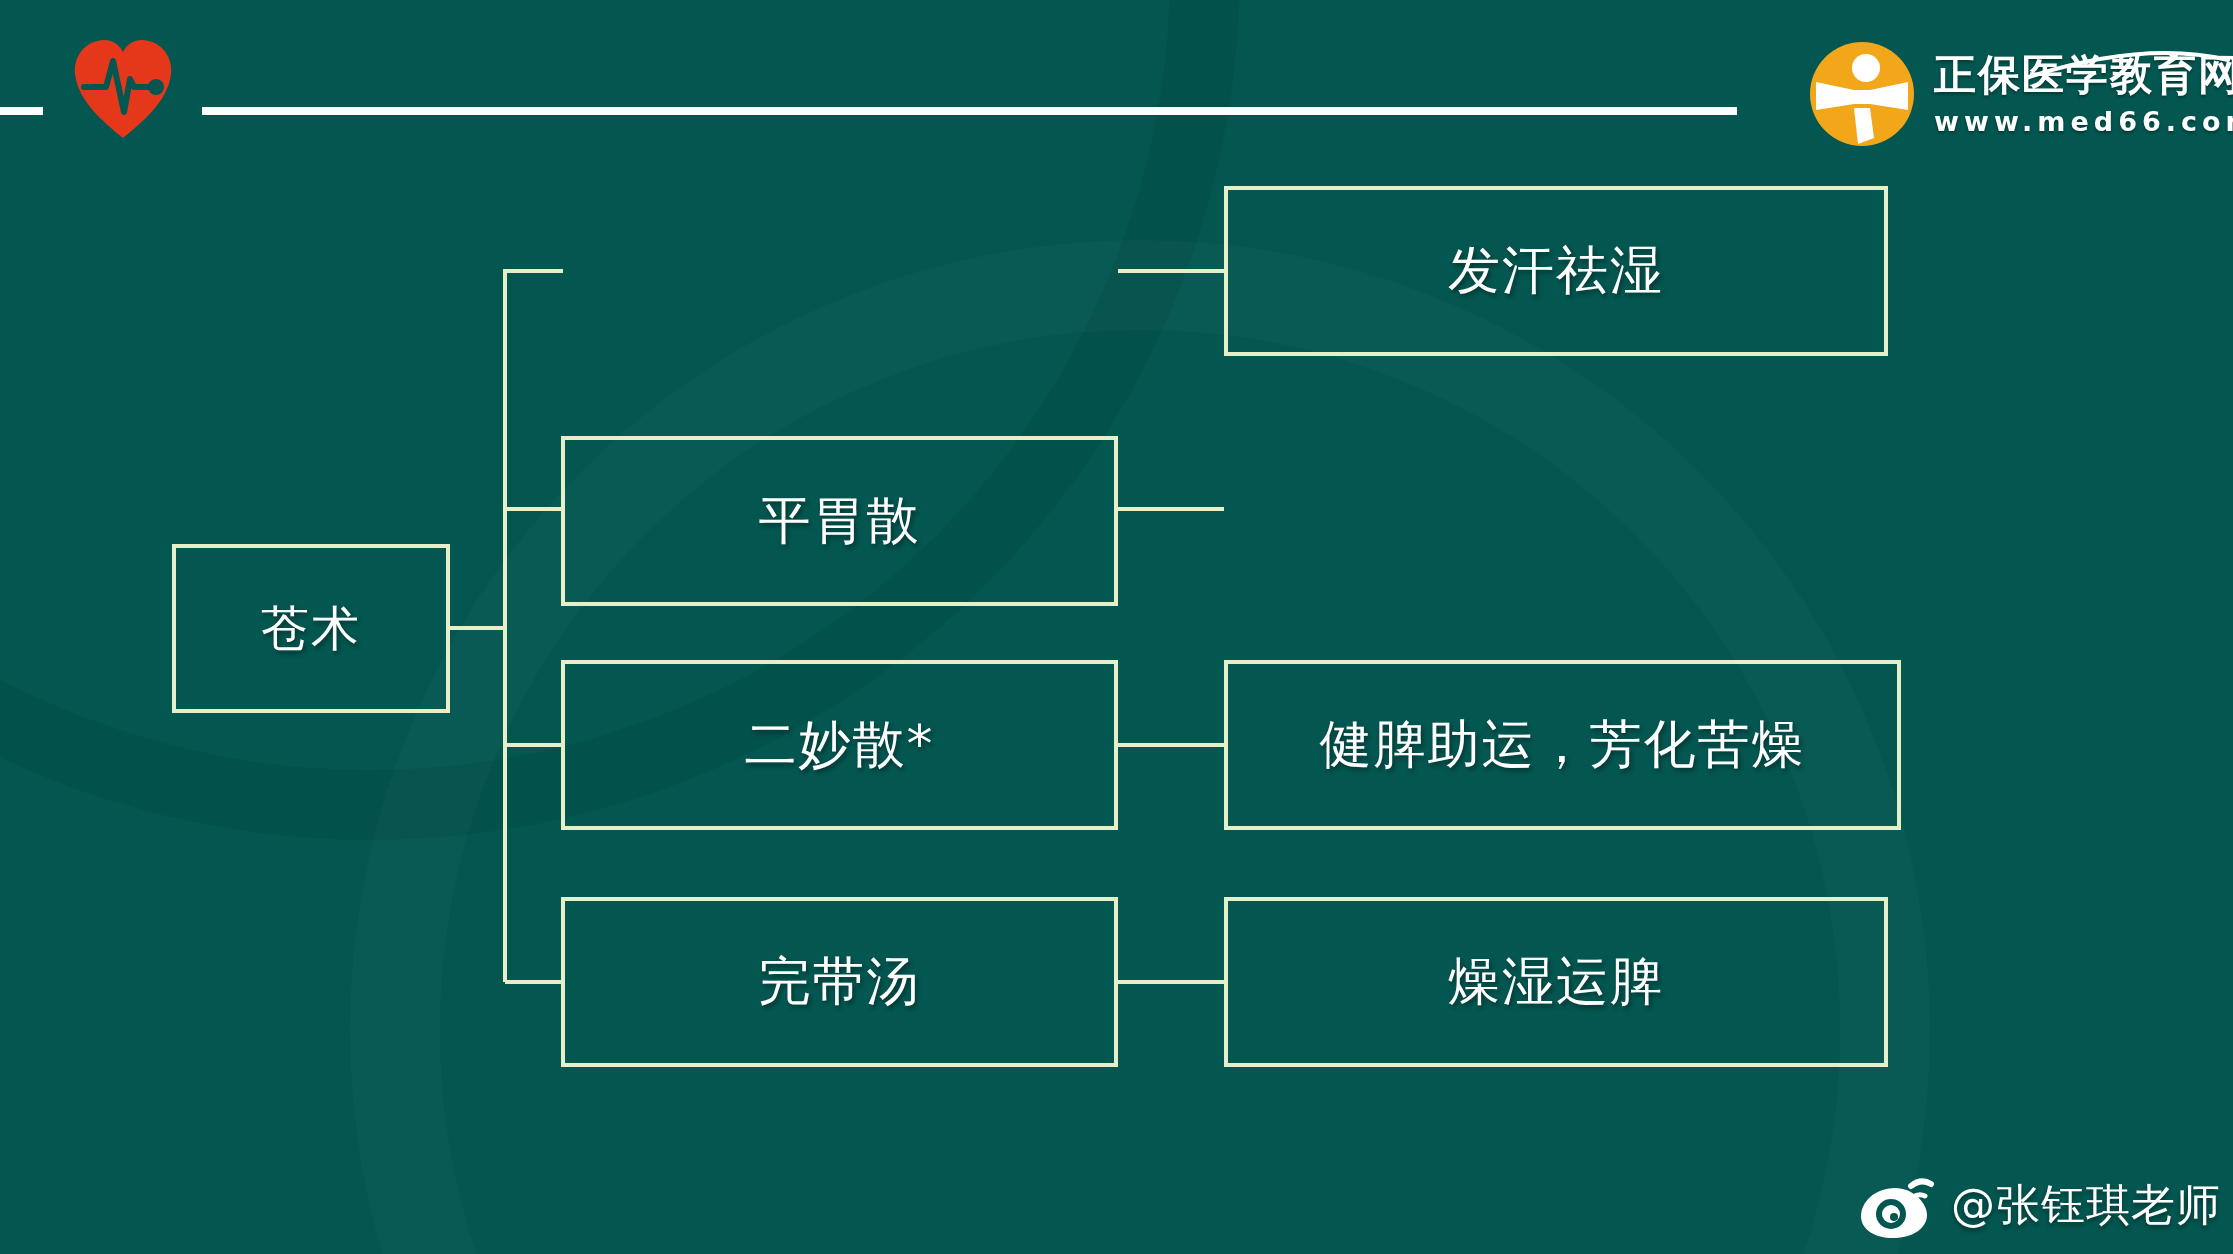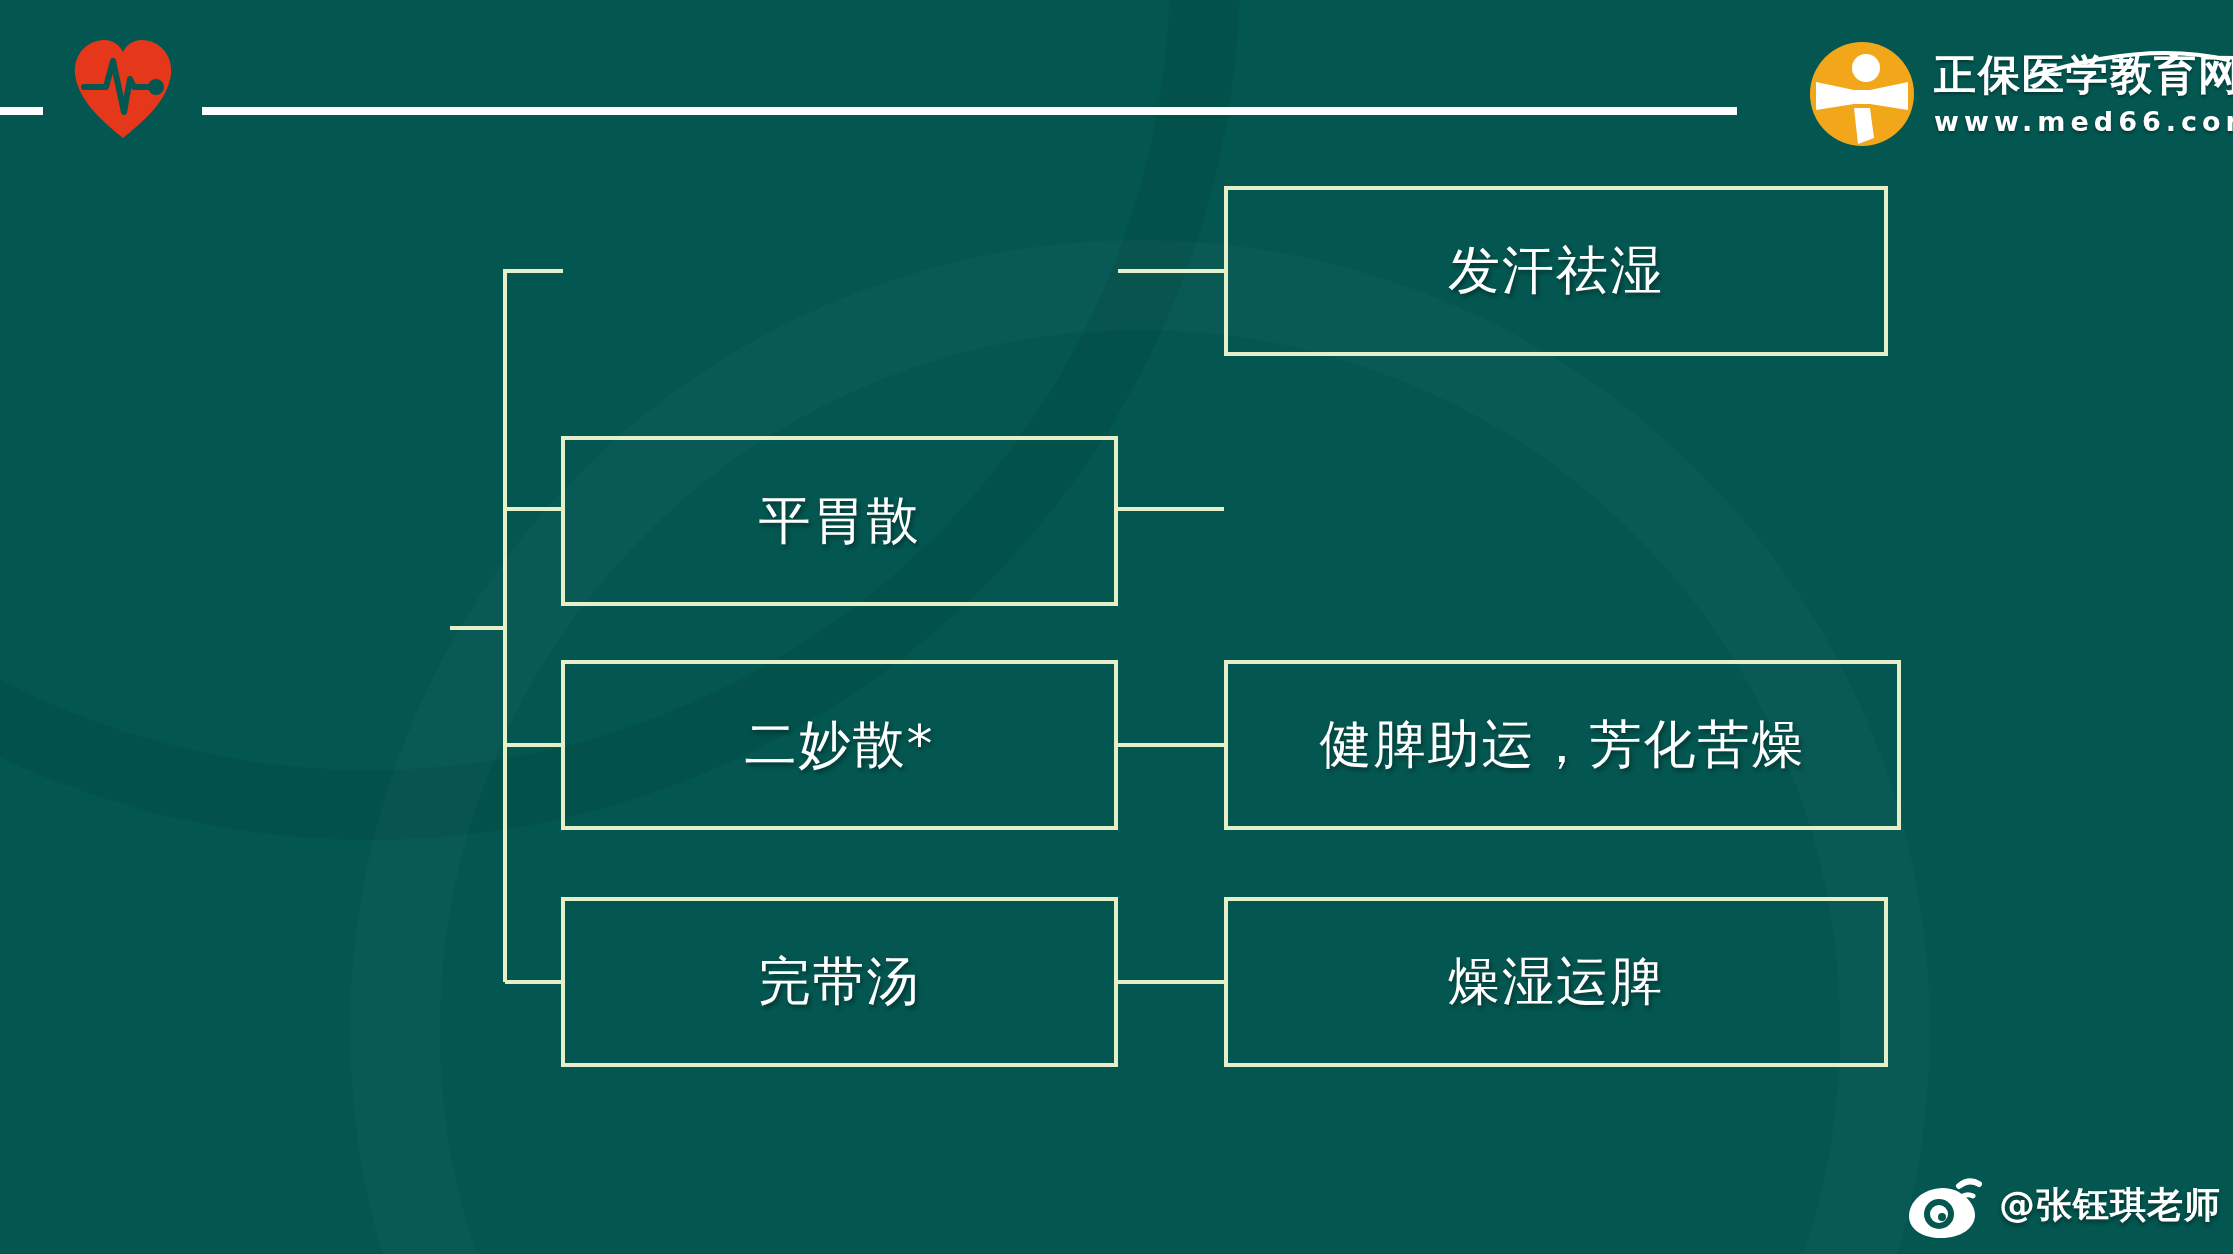--- a/index.html
+++ b/index.html
@@ -72,21 +72,21 @@
   .y-r0{top:269px;} .y-r1{top:507px;} .y-r2{top:743px;} .y-r3{top:980px;}
 
   
   .footer{
     position:absolute;right:12px;bottom:14px;
     display:flex;align-items:center;
     color:var(--white);
   }
   .weibo-wrap{width:82px;height:70px;margin-right:10px;}
   .footer-text{
-    font-size:36px;font-weight:bold;letter-spacing:1px;
+    font-size:44px;font-weight:normal;letter-spacing:1px;
     text-shadow:0 3px 4px rgba(0,0,0,0.4);white-space:nowrap;
   }
 </style>
 </head>
 <body>
 
 <div class="stage">
 
   <div class="swoosh swoosh-1"></div>
   <div class="swoosh swoosh-2"></div>
@@ -134,20 +134,21 @@
   <div class="conn conn-h stub-trunk y-r0"></div>
   <div class="conn conn-h stub-trunk y-r1"></div>
   <div class="conn conn-h stub-trunk y-r2"></div>
   <div class="conn conn-h stub-trunk y-r3"></div>
 
   <div class="conn conn-h stub-mid y-r0"></div>
   <div class="conn conn-h stub-mid y-r1"></div>
   <div class="conn conn-h stub-mid y-r2"></div>
   <div class="conn conn-h stub-mid y-r3"></div>
 
+  <div class="node node-root">苍术</div>
 
   <div class="node col-right row-0">发汗祛湿</div>
 
   <div class="node col-left row-1">平胃散</div>
 
   <div class="node col-right wide row-2">健脾助运，芳化苦燥</div>
   <div class="node col-left row-2">二妙散*</div>
 
   <div class="node col-left row-3">完带汤</div>
   <div class="node col-right row-3">燥湿运脾</div>

